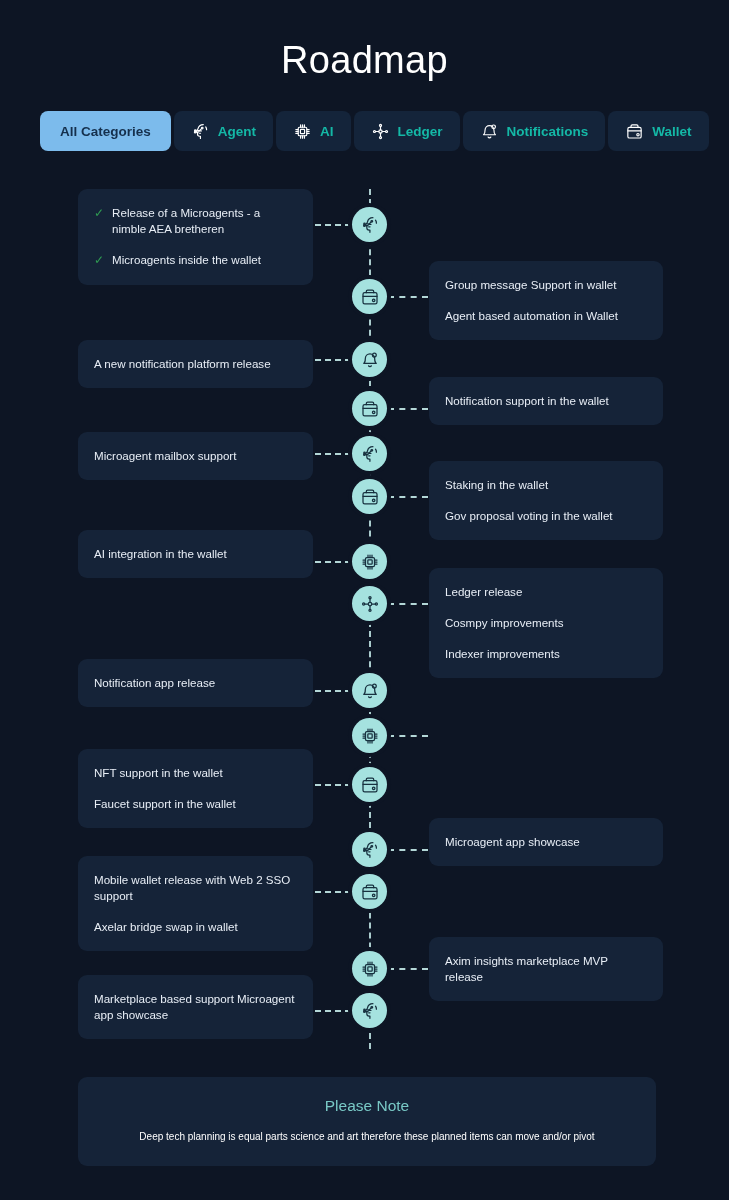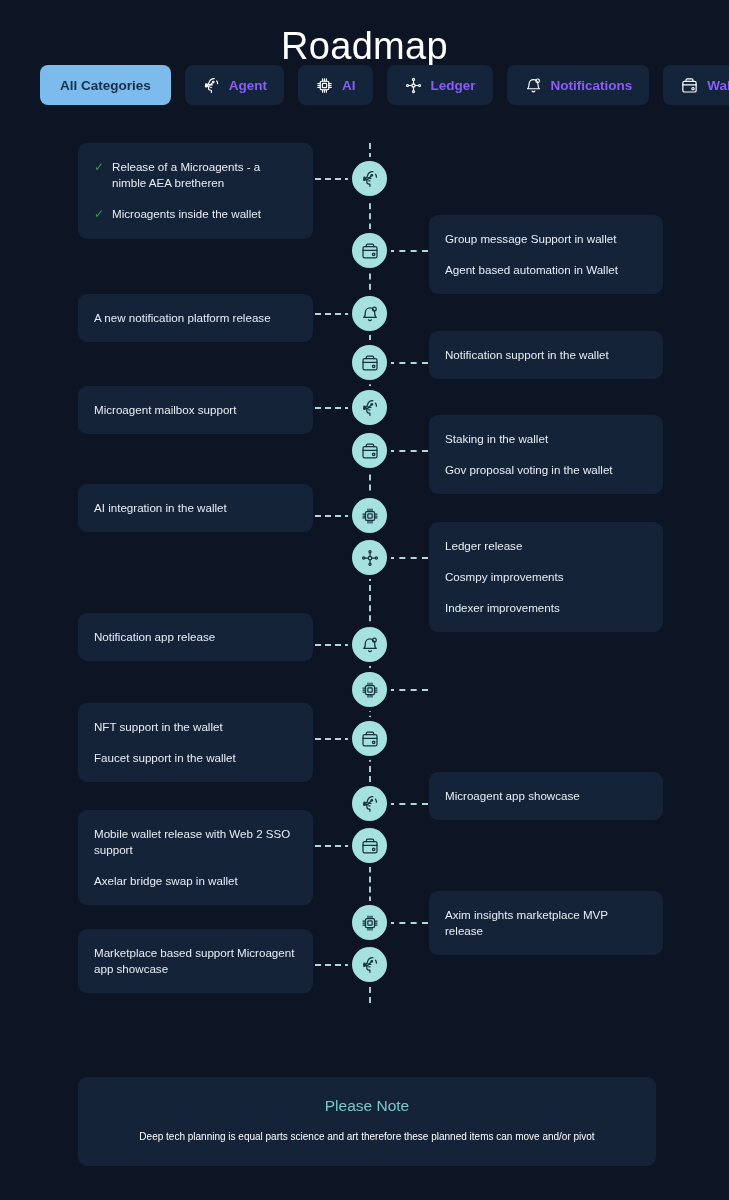--- a/index.html
+++ b/index.html
@@ -17,41 +17,42 @@
     background: #0d1524;
   }
 
   
   .page-title {
     text-align: center;
     color: #ffffff;
     font-size: 38px;
     font-weight: 400;
     letter-spacing: 0.3px;
-    padding-top: 27px;
+    padding-top: 41px;
     line-height: 1;
   }
 
   
   .filter-bar {
     display: flex;
-    gap: 14px;
+    gap: 3px;
     padding: 0 40px;
+    margin-top: 32px;
     align-items: flex-end;
     justify-content: flex-start;
   }
   .filter-btn {
     display: flex;
     align-items: center;
     gap: 8px;
     height: 40px;
     padding: 0 17px;
     border-radius: 8px;
     background: #14243a;
-    color: #8b5cf6;
+    color: #14b8a6;
     font-size: 13.5px;
     font-weight: 700;
     white-space: nowrap;
     cursor: pointer;
     border: none;
   }
   .filter-btn.active {
     background: #7cbbec;
     color: #15304d;
     padding: 0 20px;

